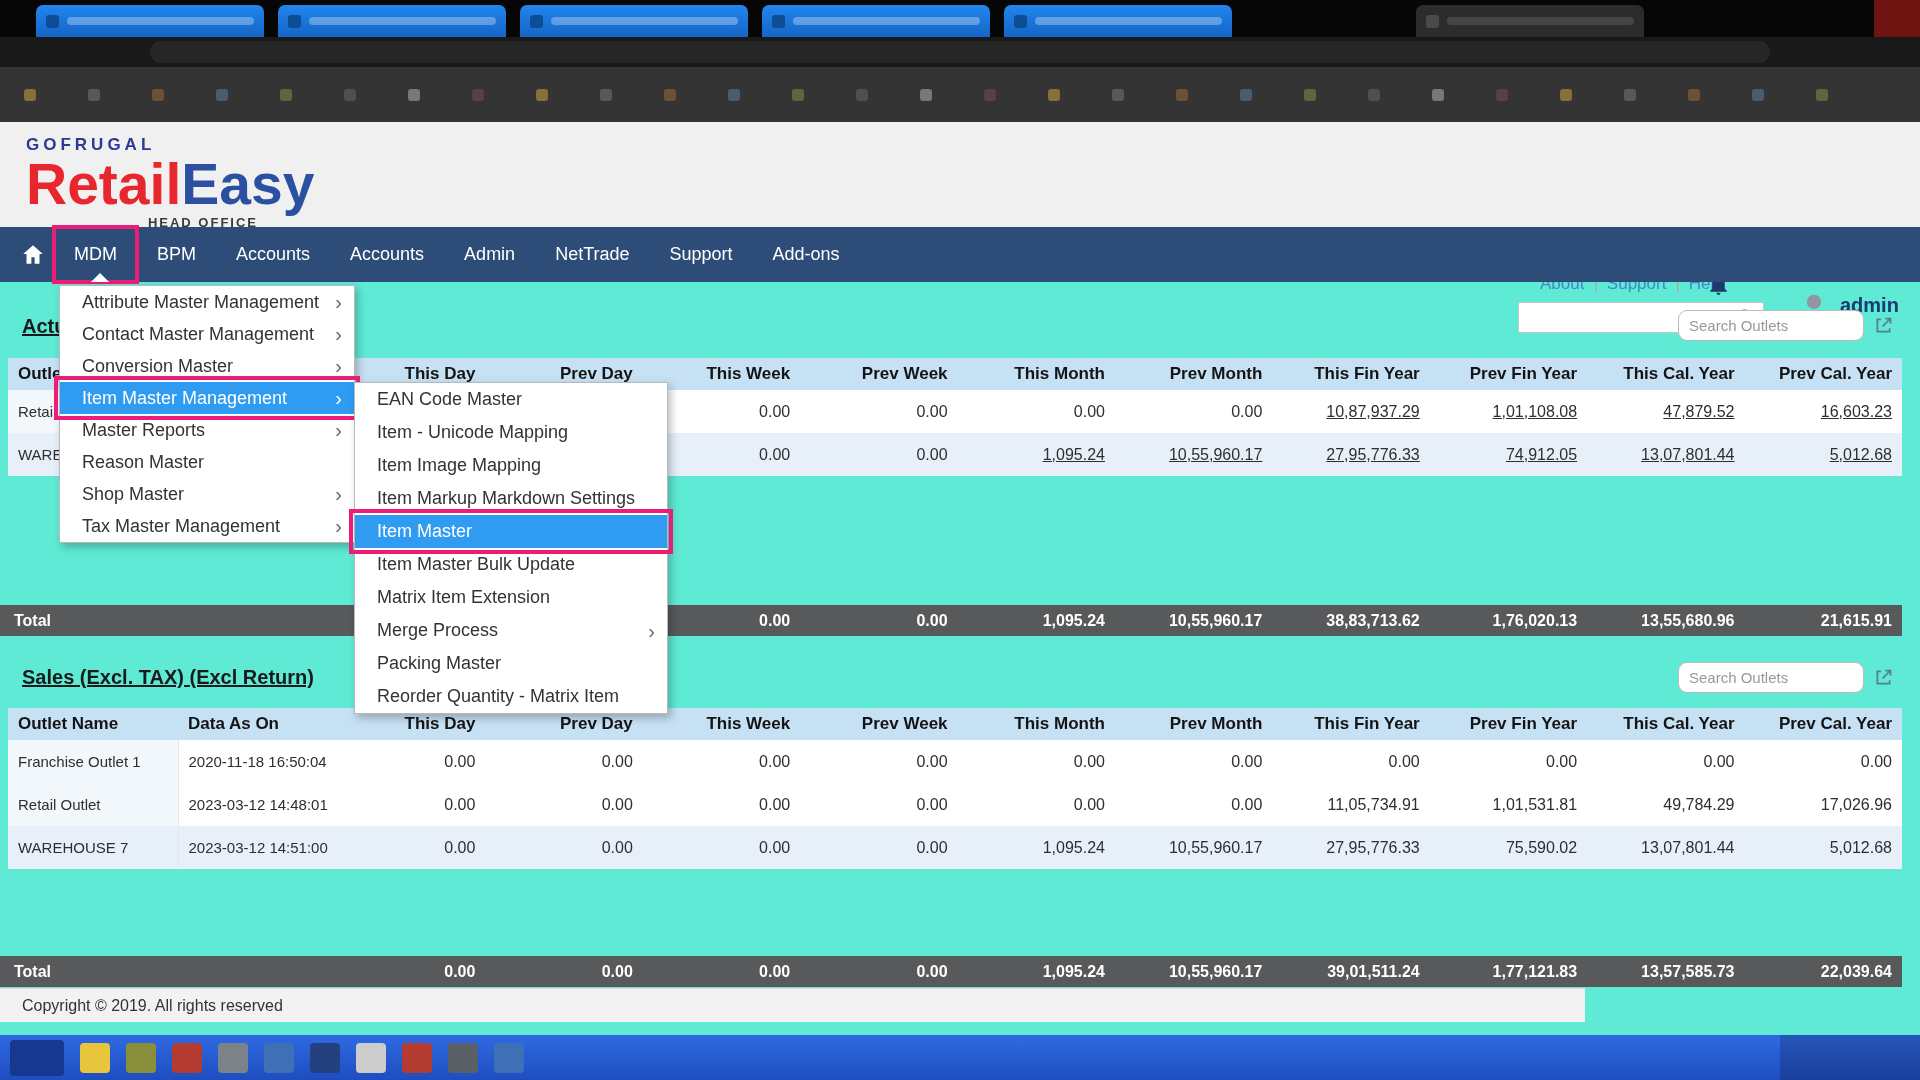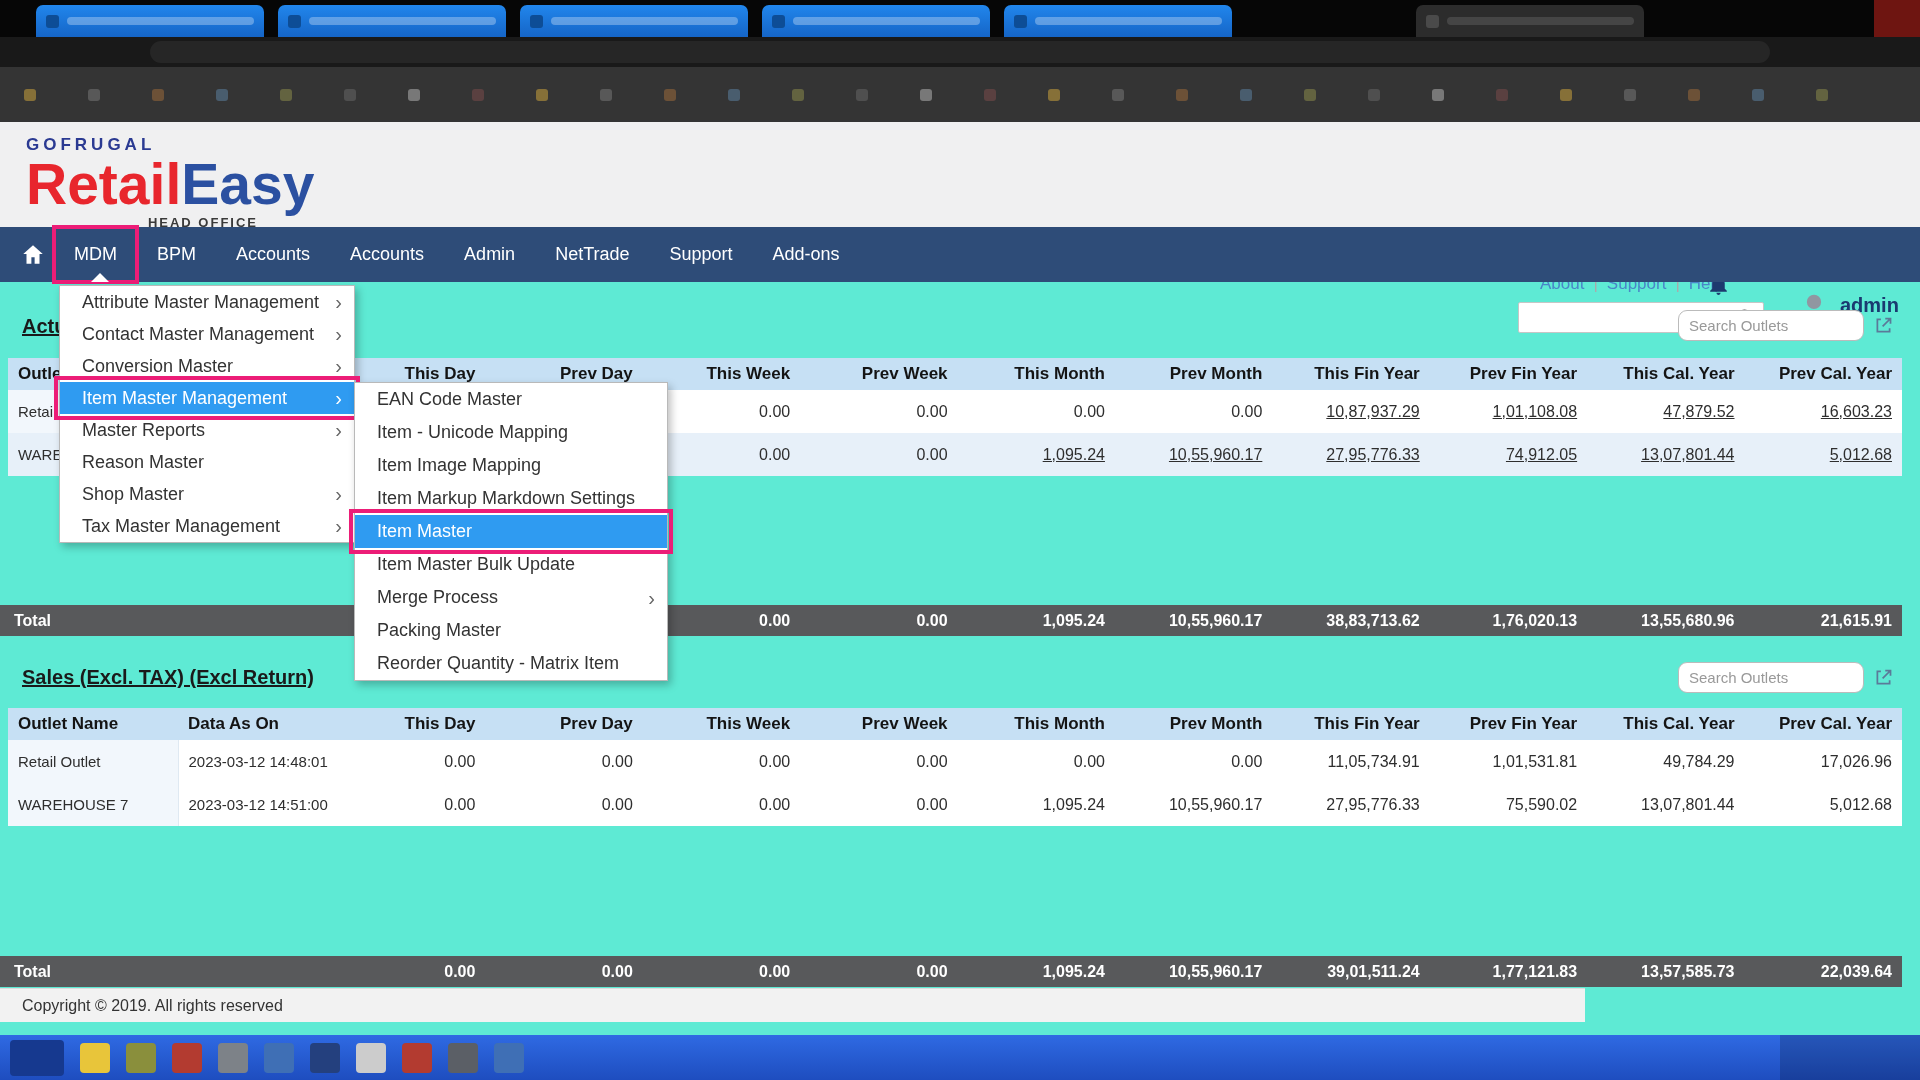--- a/index.html
+++ b/index.html
@@ -287,20 +287,23 @@
       <div class="menu-item">
         <span>Item Markup Markdown Settings</span>
       </div>
       <div class="menu-item active hlbox">
         <span>Item Master</span>
       </div>
       <div class="menu-item">
         <span>Item Master Bulk Update</span>
       </div>
       <div class="menu-item">
+        <span>Matrix Item Extension</span>
+      </div>
+      <div class="menu-item">
         <span>Merge Process</span>
         <span class="arrow">›</span>
       </div>
       <div class="menu-item">
         <span>Packing Master</span>
       </div>
       <div class="menu-item">
         <span>Reorder Quantity - Matrix Item</span>
       </div>
     </div>
@@ -445,20 +448,34 @@
           <th class="num">This Month</th>
           <th class="num">Prev Month</th>
           <th class="num">This Fin Year</th>
           <th class="num">Prev Fin Year</th>
           <th class="num">This Cal. Year</th>
           <th class="num">Prev Cal. Year</th>
         </tr>
       </thead>
       <tbody>
         <tr>
+          <td class="outlet">Franchise Outlet 1</td>
+          <td class="dataason">2020-11-18 16:50:04</td>
+          <td class="num">0.00</td>
+          <td class="num">0.00</td>
+          <td class="num">0.00</td>
+          <td class="num">0.00</td>
+          <td class="num">0.00</td>
+          <td class="num">0.00</td>
+          <td class="num">0.00</td>
+          <td class="num">0.00</td>
+          <td class="num">0.00</td>
+          <td class="num">0.00</td>
+        </tr>
+        <tr>
           <td class="outlet">Retail Outlet</td>
           <td class="dataason">2023-03-12 14:48:01</td>
           <td class="num">0.00</td>
           <td class="num">0.00</td>
           <td class="num">0.00</td>
           <td class="num">0.00</td>
           <td class="num">0.00</td>
           <td class="num">0.00</td>
           <td class="num">11,05,734.91</td>
           <td class="num">1,01,531.81</td>

